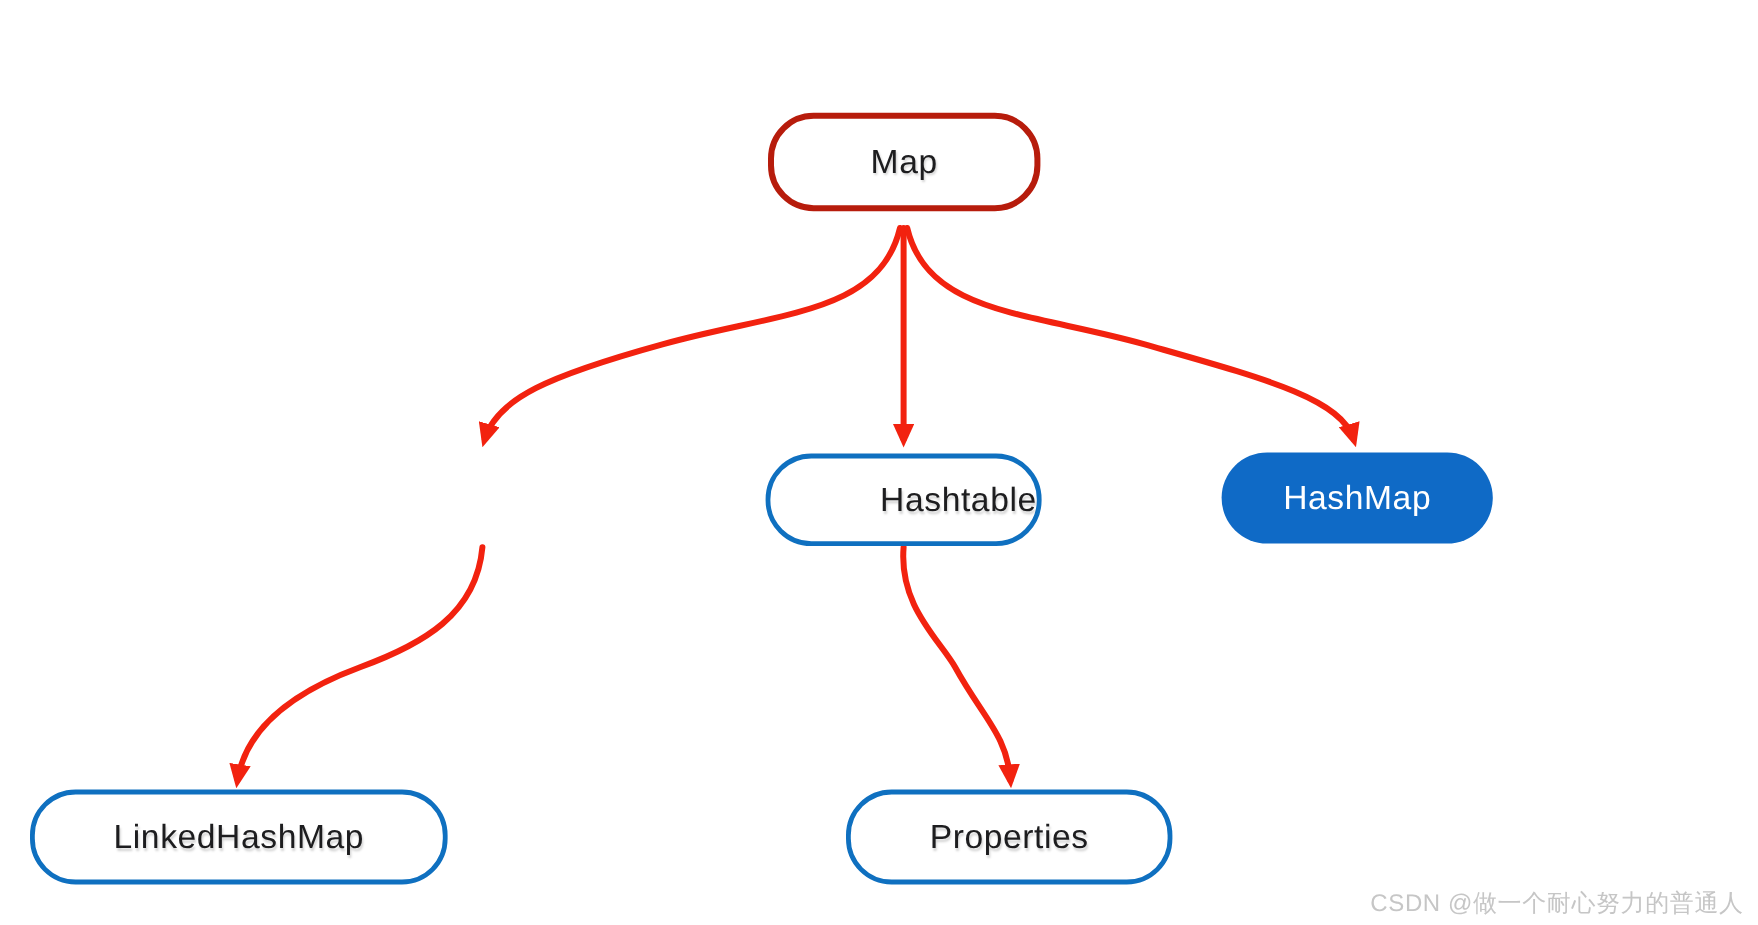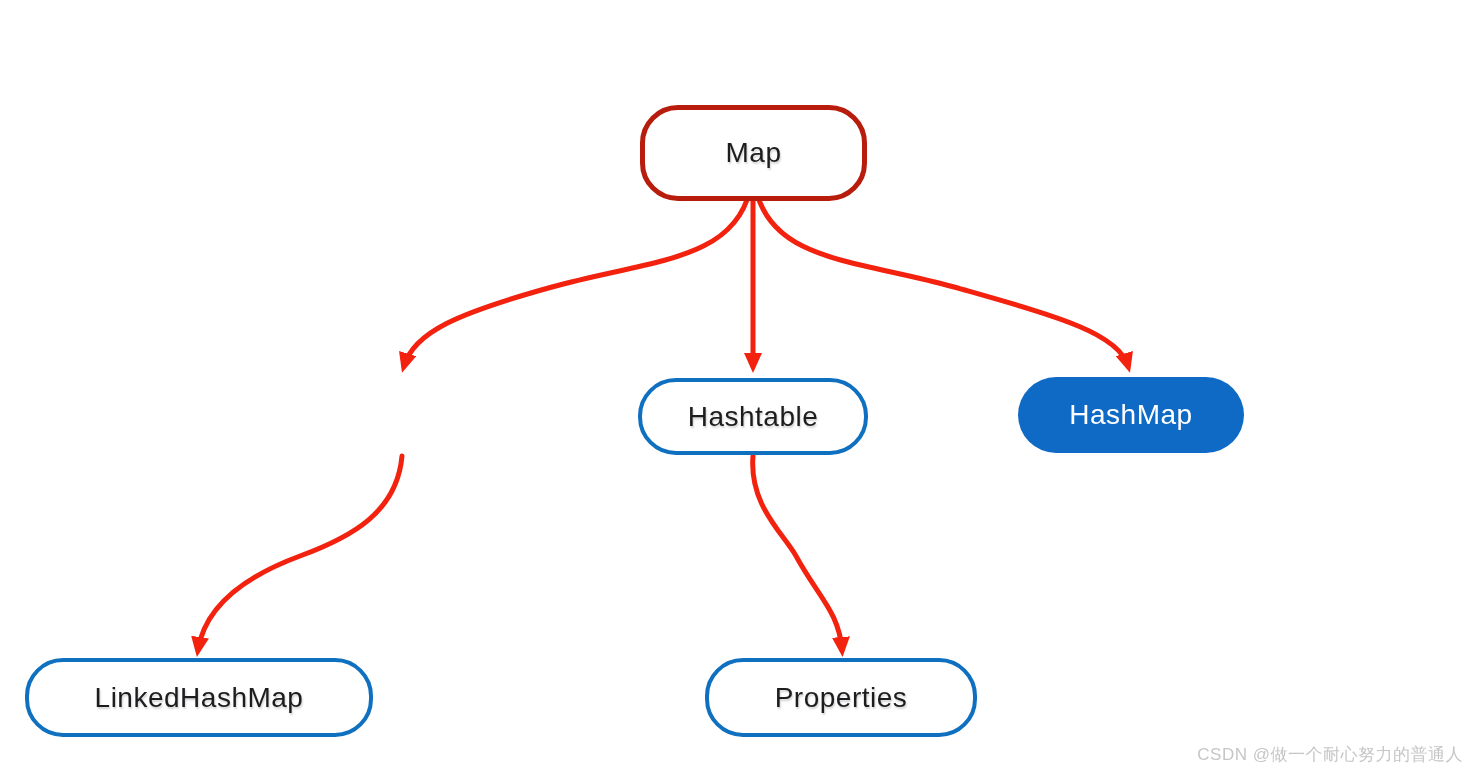--- a/index.html
+++ b/index.html
@@ -47,23 +47,23 @@
   .red-outline   { border: 5px solid var(--map-red, #b71c0c); }
   .blue-outline  { border: 4px solid var(--node-blue, #0f70c0); }
   .blue-filled   {
     background: var(--treemap-fill, #0f6ac6);
     color: var(--treemap-text, #ffffff);
     border: none;
     text-shadow: none;
   }
   .watermark {
     position: absolute;
-    right: 2px;
+    right: 12px;
     bottom: 5px;
-    font-size: 17px;
+    font-size: 20px;
     color: var(--watermark-gray, #c6c6c6);
     letter-spacing: 0.5px;
   }
 </style>
 </head>
 <body>
 
 <div class="canvas">
 
   <svg class="edges" viewBox="0 0 1465 771" xmlns="http://www.w3.org/2000/svg">
@@ -77,26 +77,26 @@
 
     <path class="edge" d="M 753 190 L 753 366" marker-end="url(#arrowhead)"></path>
 
     <path class="edge" d="M 756 190 C 773 262, 858 260, 954 287 C 1052 315, 1118 332, 1128 366" marker-end="url(#arrowhead)"></path>
 
     <path class="edge" d="M 402 456 C 397 512, 352 537, 300 556 C 246 576, 205 606, 198 650" marker-end="url(#arrowhead)"></path>
 
     <path class="edge" d="M 753 456 C 749 505, 783 533, 796 556 C 819 598, 839 612, 842 650" marker-end="url(#arrowhead)"></path>
   </svg>
 
-  <div class="node red-outline" style="left:640px; top:105px; width:227px; height:96px;align-items:center;">
+  <div class="node red-outline" style="left:640px; top:94px; width:227px; height:82px;align-items:center;">
     <span>Map</span>
   </div>
 
 
-  <div class="node blue-outline" style="left:638px; top:378px; width:230px; height:77px;">
+  <div class="node blue-outline" style="left:638px; top:378px; width:230px; height:77px;justify-content:flex-end;">
     <span>Hashtable</span>
   </div>
 
   <div class="node blue-filled" style="left:1018px; top:377px; width:226px; height:76px;">
     <span>HashMap</span>
   </div>
 
   <div class="node blue-outline" style="left:25px; top:658px; width:348px; height:79px;">
     <span>LinkedHashMap</span>
   </div>

